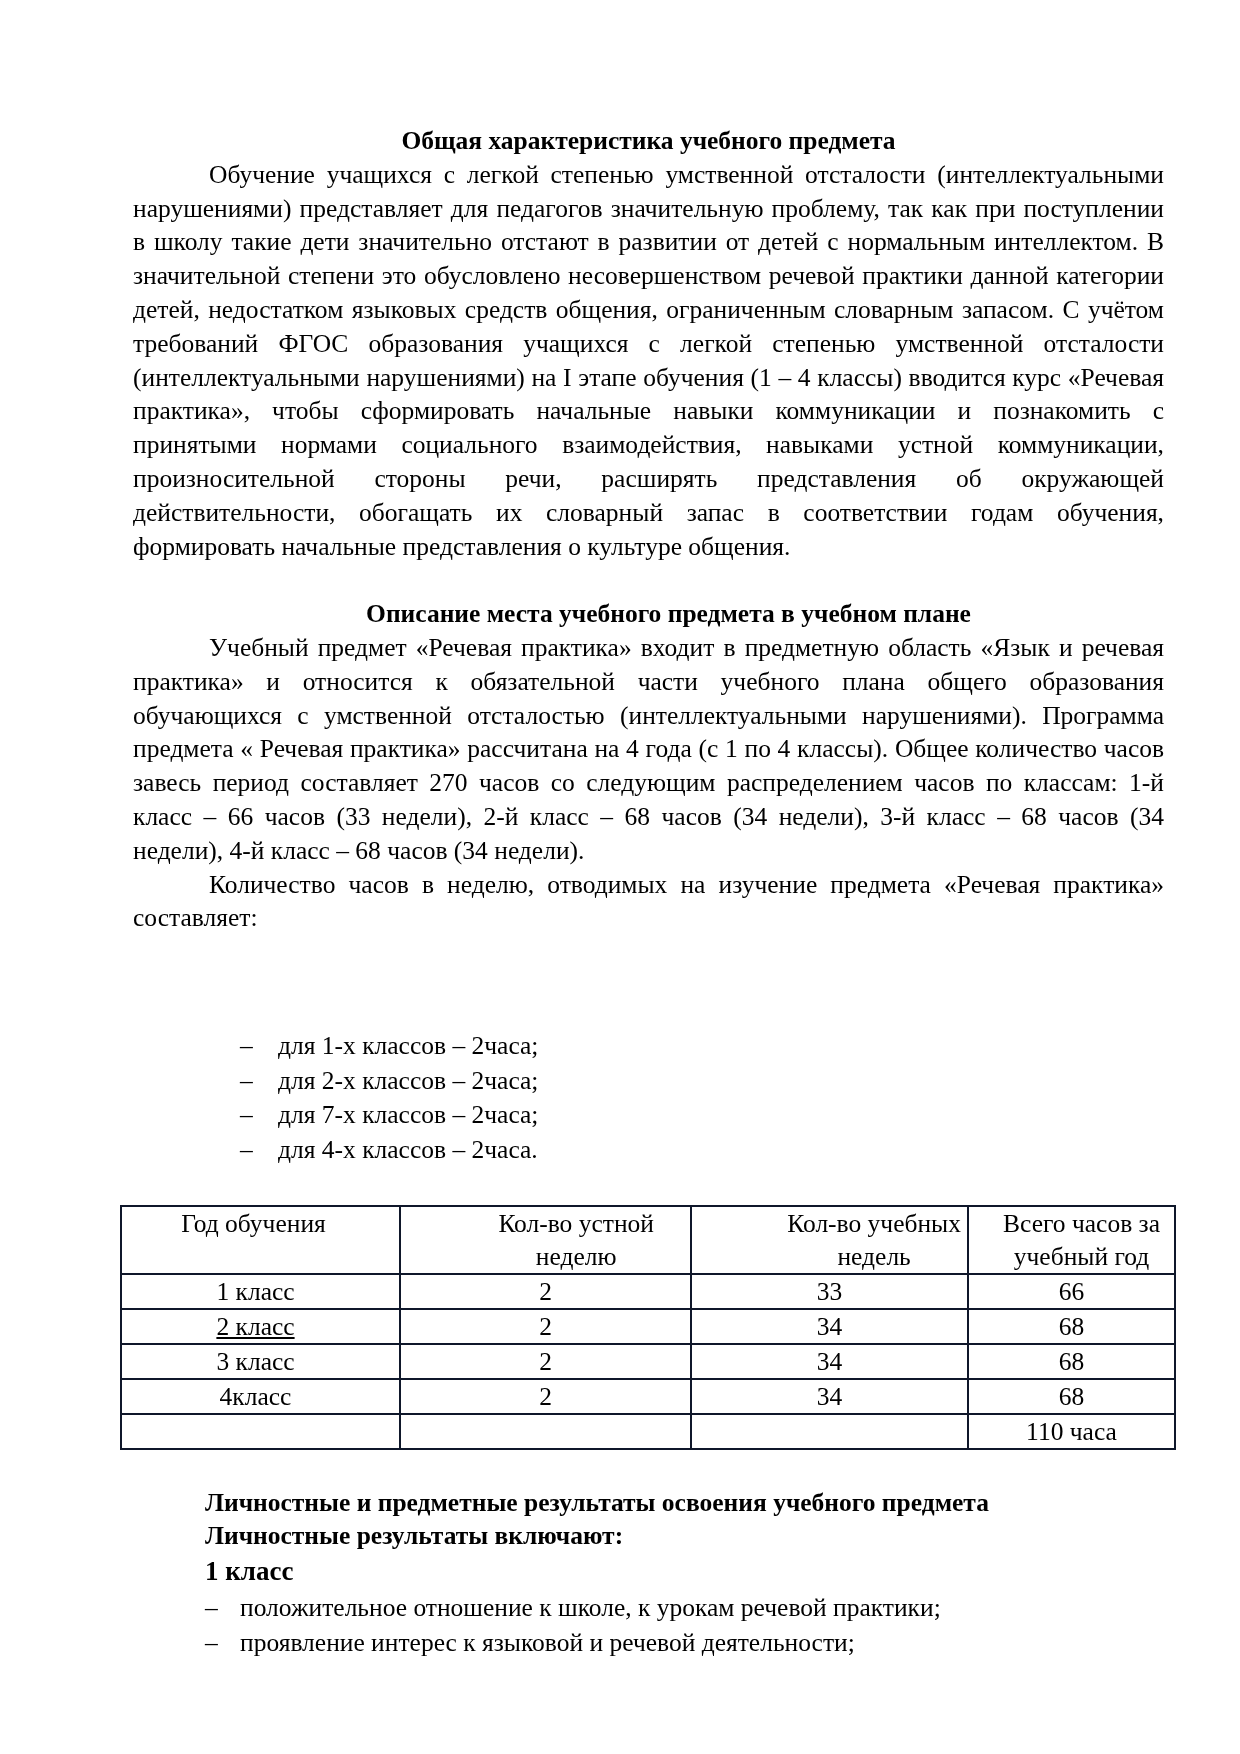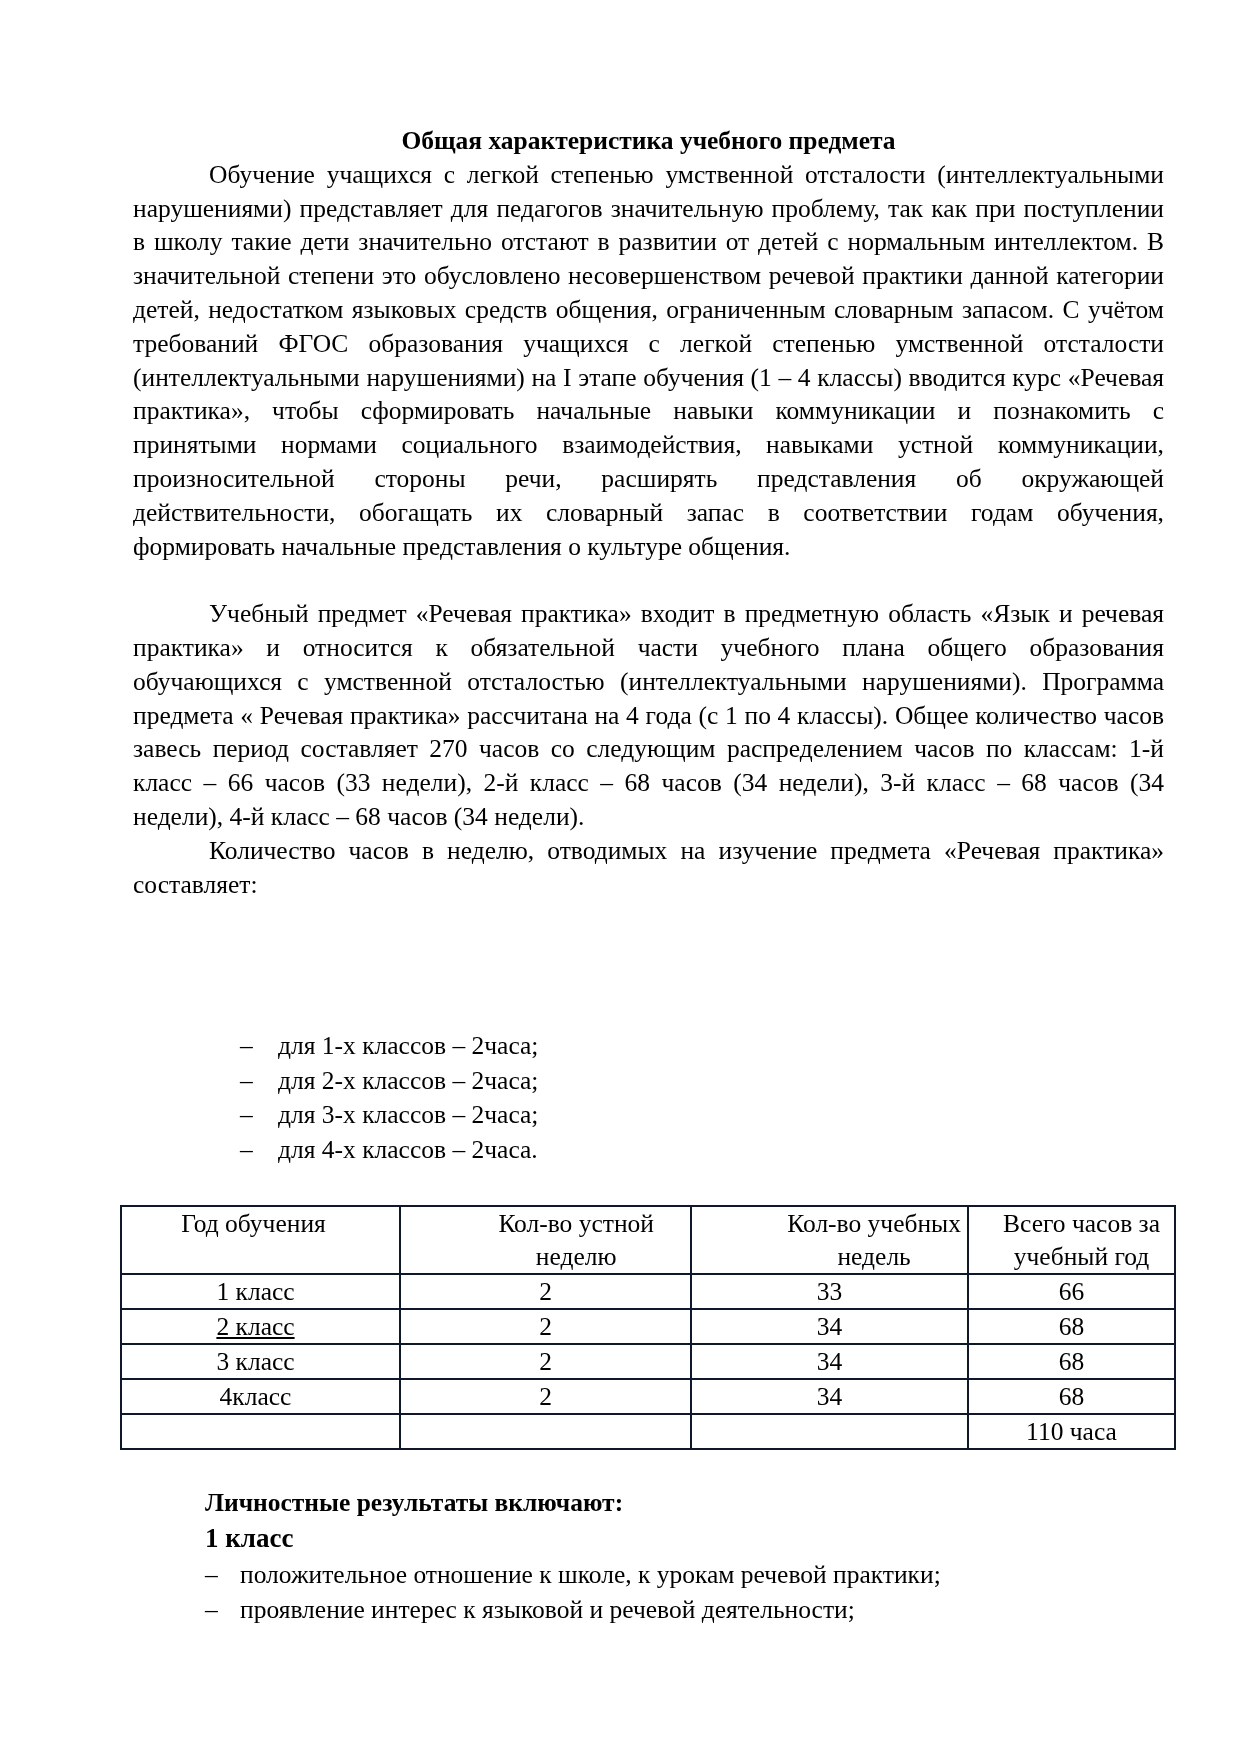--- a/index.html
+++ b/index.html
@@ -32,28 +32,29 @@
 </style>
 </head>
 <body>
 
 <div class="page">
 
   <div class="col" style="top:124px;">
     <h2 class="h-center" style="font-size:25.5px;">Общая характеристика учебного предмета</h2>
     <p class="p">Обучение учащихся с легкой степенью умственной отсталости (интеллектуальными нарушениями) представляет для педагогов значительную проблему, так как при поступлении в школу такие дети значительно отстают в развитии от детей с нормальным интеллектом. В значительной степени это обусловлено несовершенством речевой практики данной категории детей, недостатком языковых средств общения, ограниченным словарным запасом. С учётом требований ФГОС образования учащихся с легкой степенью умственной отсталости (интеллектуальными нарушениями) на I этапе обучения (1 – 4 классы) вводится курс «Речевая практика», чтобы сформировать начальные навыки коммуникации и познакомить с принятыми нормами социального взаимодействия, навыками устной коммуникации, произносительной стороны речи, расширять представления об окружающей действительности, обогащать их словарный запас в соответствии годам обучения, формировать начальные представления о культуре общения.</p>
     <div class="blank"></div>
+    <h2 class="h-center" style="font-size:25.5px; padding-left:40px;">Описание места учебного предмета в учебном плане</h2>
     <p class="p">Учебный предмет «Речевая практика» входит в предметную область «Язык и речевая практика» и относится к обязательной части учебного плана общего образования обучающихся с умственной отсталостью (интеллектуальными нарушениями). Программа предмета « Речевая практика» рассчитана на 4 года (с 1 по 4 классы). Общее количество часов завесь период составляет 270 часов со следующим распределением часов по классам: 1-й класс – 66 часов (33 недели), 2-й класс – 68 часов (34 недели), 3-й класс – 68 часов (34 недели), 4-й класс – 68 часов (34 недели).</p>
     <p class="p">Количество часов в неделю, отводимых на изучение предмета «Речевая практика» составляет:</p>
   </div>
 
   <ul class="list" style="position:absolute; left:120px; top:1029px; width:1031px; font-size:25.5px;">
     <li><span class="dash">–</span><span>для 1-х классов – 2часа;</span></li>
     <li><span class="dash">–</span><span>для 2-х классов – 2часа;</span></li>
-    <li><span class="dash">–</span><span>для 3-х классов – 2часа;</span></li>
+    <li><span class="dash">–</span><span>для 7-х классов – 2часа;</span></li>
     <li><span class="dash">–</span><span>для 4-х классов – 2часа.</span></li>
   </ul>
 
   <table class="hours">
     <thead>
       <tr>
         <th class="th1"><span>Год обучения</span></th>
         <th class="th2"><span><span>Кол-во устной</span><br><span>неделю</span></span></th>
         <th class="th3"><span><span>Кол-во учебных</span><br><span>недель</span></span></th>
         <th class="th4"><span><span>Всего часов за</span><br><span>учебный год</span></span></th>
@@ -87,20 +88,21 @@
       <tr>
         <td></td>
         <td></td>
         <td></td>
         <td>110 часа</td>
       </tr>
     </tbody>
   </table>
 
   <div class="bottom">
+    <p class="b">Личностные и предметные результаты освоения учебного предмета</p>
     <p class="b">Личностные результаты включают:</p>
     <p class="b big">1 класс</p>
     <ul class="list2">
       <li><span class="dash">–</span><span>положительное отношение к школе, к урокам речевой практики;</span></li>
       <li><span class="dash">–</span><span>проявление интерес к языковой и речевой деятельности;</span></li>
     </ul>
   </div>
 
 </div>
 

